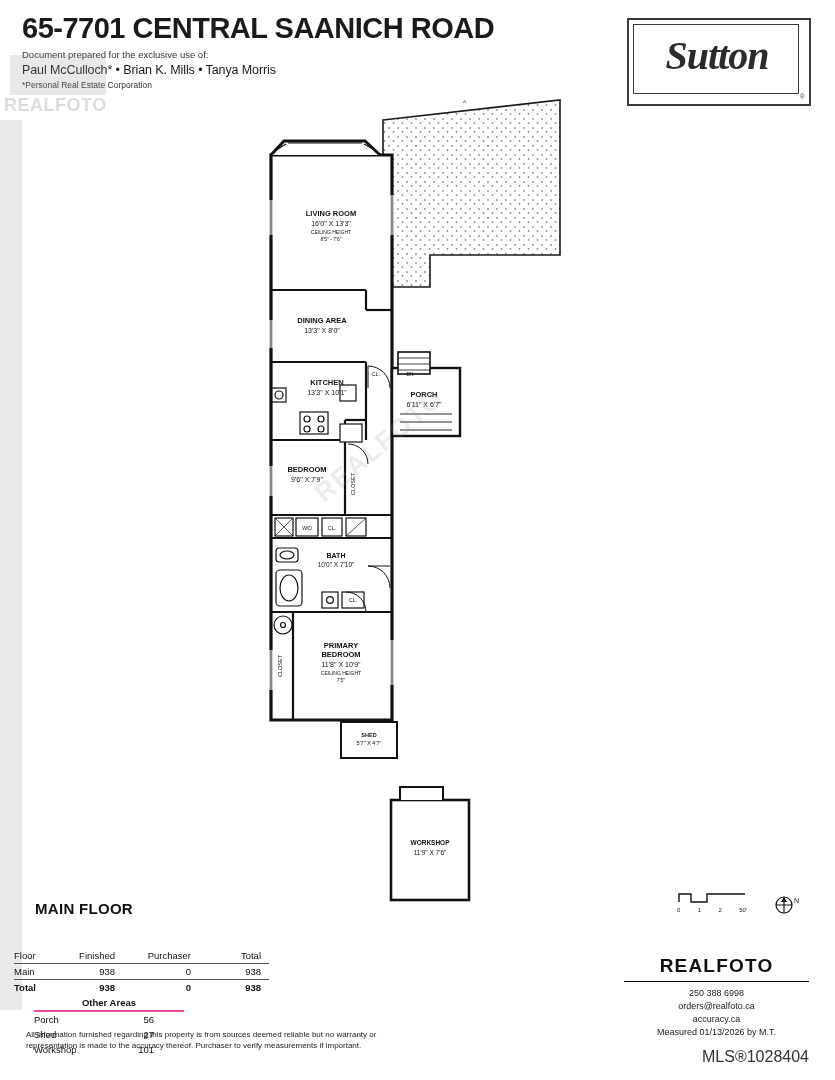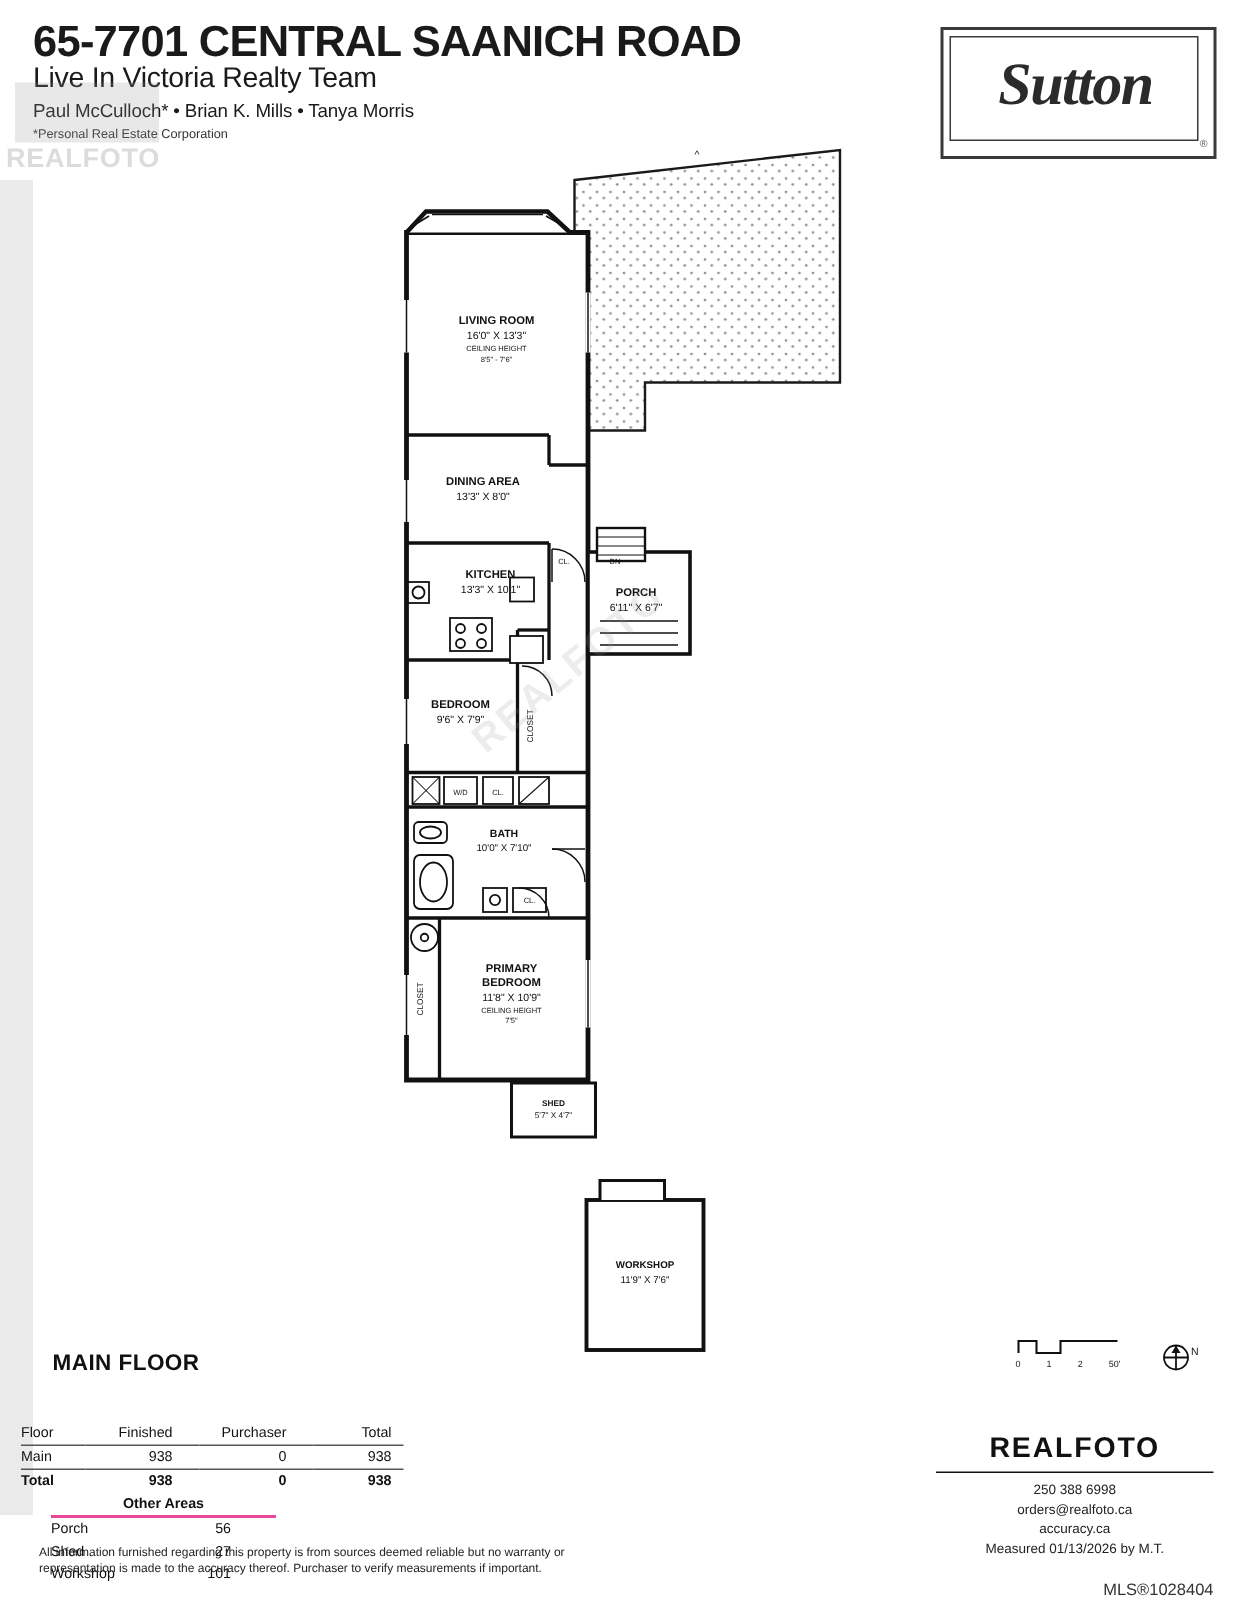--- a/index.html
+++ b/index.html
@@ -236,41 +236,41 @@
     font-size: 9px;
     line-height: 1.45;
     color: #222;
   }
   .rf-measured { font-size: 9px; color: #222; margin-top: 1px; }
 
   .mls {
     position: absolute;
     right: 26px;
     bottom: 14px;
-    font-size: 11px;
+    font-size: 16px;
     color: #333;
   }
 
   
   .wm-diag {
     position: absolute;
     left: 300px;
     top: 430px;
     font-size: 26px;
     color: rgba(150,150,150,0.18);
     transform: rotate(-40deg);
     letter-spacing: 2px;
   }
 </style>
 </head>
 <body>
 
 <div class="header">
   <div class="header-title">65-7701 CENTRAL SAANICH ROAD</div>
-  <div class="header-team">Live In Victoria Realty Team</div>
+  <div class="header-prepared">Document prepared for the exclusive use of:</div>
   <div class="header-agents">Paul McCulloch* • Brian K. Mills • Tanya Morris</div>
   <div class="header-note">*Personal Real Estate Corporation</div>
 </div>
 
 <div class="sutton-logo">
   <div class="sutton-frame"></div>
   <div class="sutton-frame inner"></div>
   <div class="sutton-word">Sutton</div>
   <div class="sutton-reg">®</div>
 </div>

